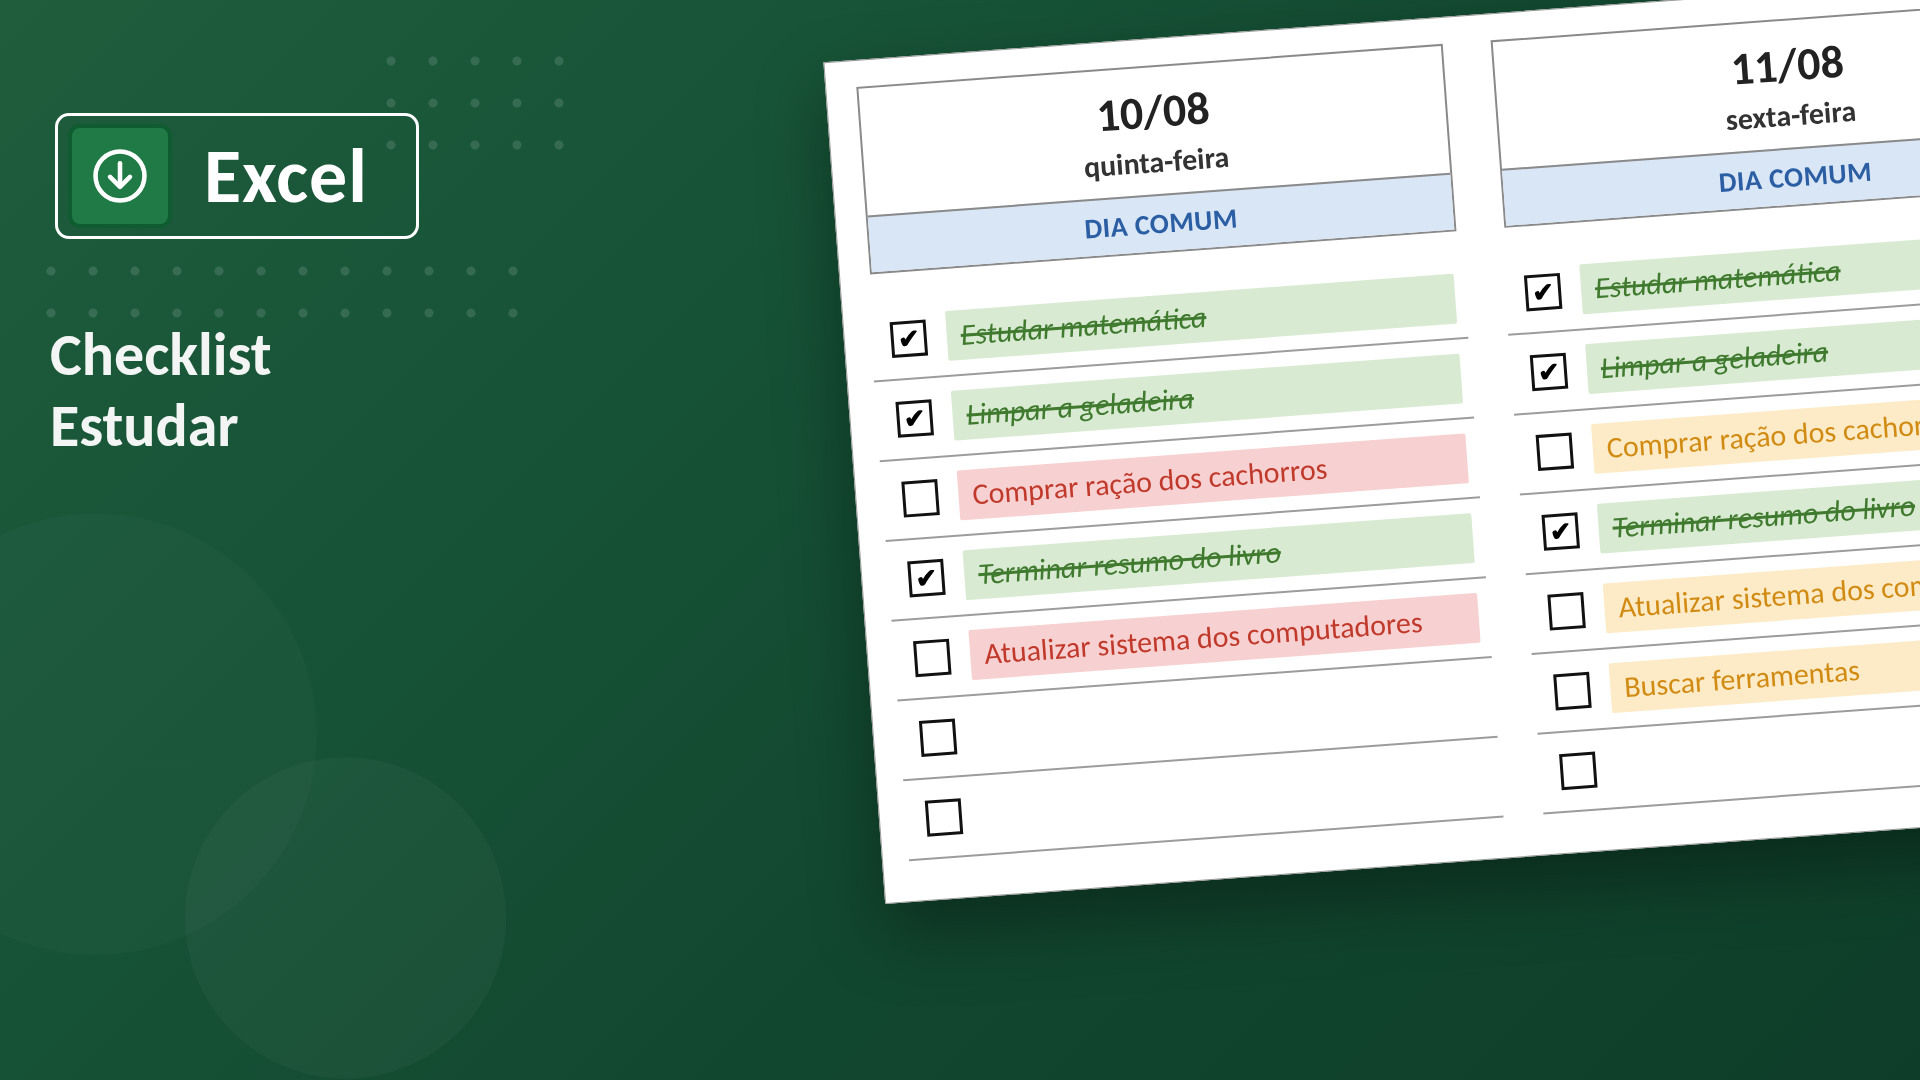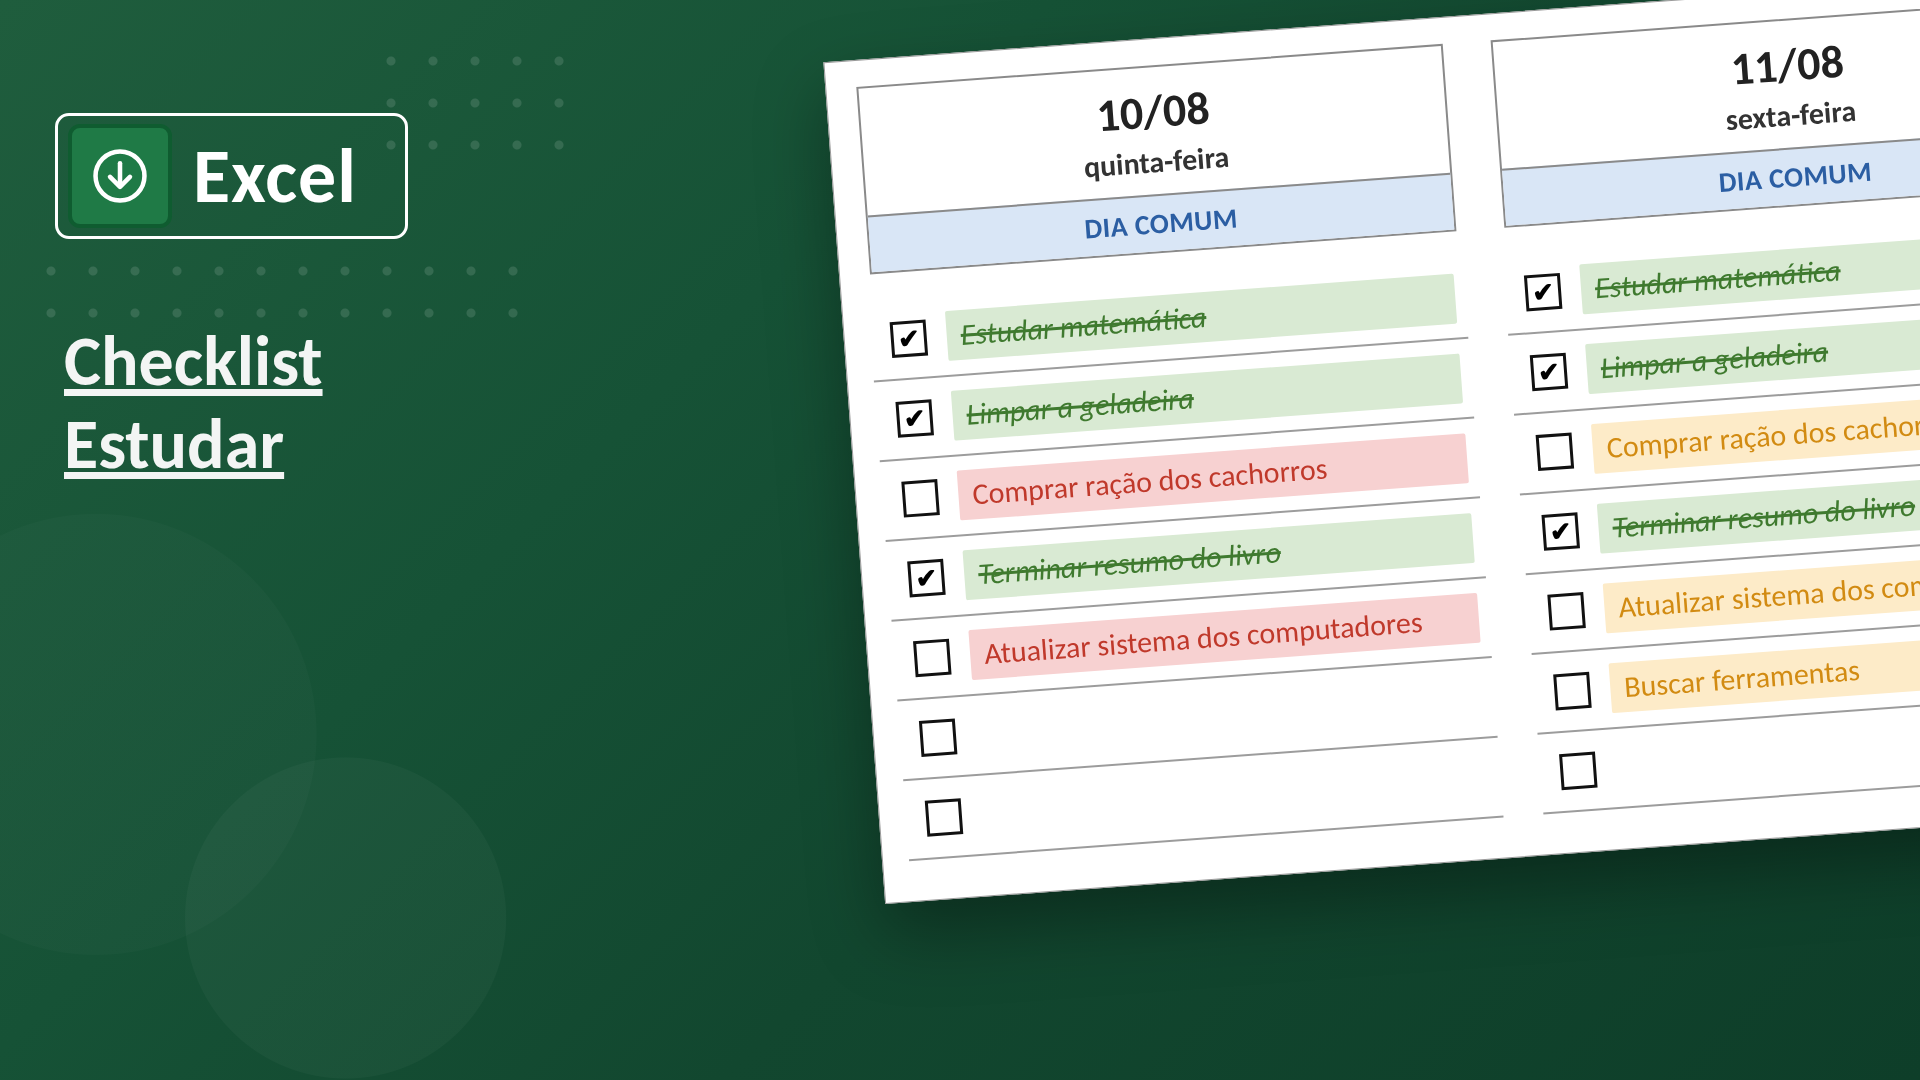--- a/index.html
+++ b/index.html
@@ -26,40 +26,39 @@
   .dots.d2 { left: 30px;  top: 250px; width: 500px; height: 90px; }
 
   
   .badge {
     position: absolute;
     left: 55px; top: 113px;
     display: flex; align-items: center;
     border: 3px solid #ffffff;
     border-radius: 14px;
     padding: 8px 48px 8px 10px;
-    gap: 21px;
+    gap: 32px;
   }
   .badge .icon {
     width: 104px; height: 104px;
     background: #1f7a46;
     border: 4px solid #0f5c30;
     border-radius: 12px;
     display: flex; align-items: center; justify-content: center;
   }
   .badge .icon svg { width: 58px; height: 58px; }
   .badge .label {
     font-size: 76px; font-weight: 700; letter-spacing: 1px;
   }
 
   .title {
     position: absolute;
-    left: 64px; top: 320px;
-    font-size: 70px; font-weight: 600; line-height: 1.18;
+    left: 50px; top: 320px;
+    font-size: 60px; font-weight: 600; line-height: 1.18;
     color: #f3f5f4;
-    text-decoration: underline;
   }
 
   
   .sheet {
     position: absolute;
     right: -160px; top: -30px;
     width: 1260px;
     background: #ffffff;
     transform: rotate(-4.2deg);
     transform-origin: top right;

